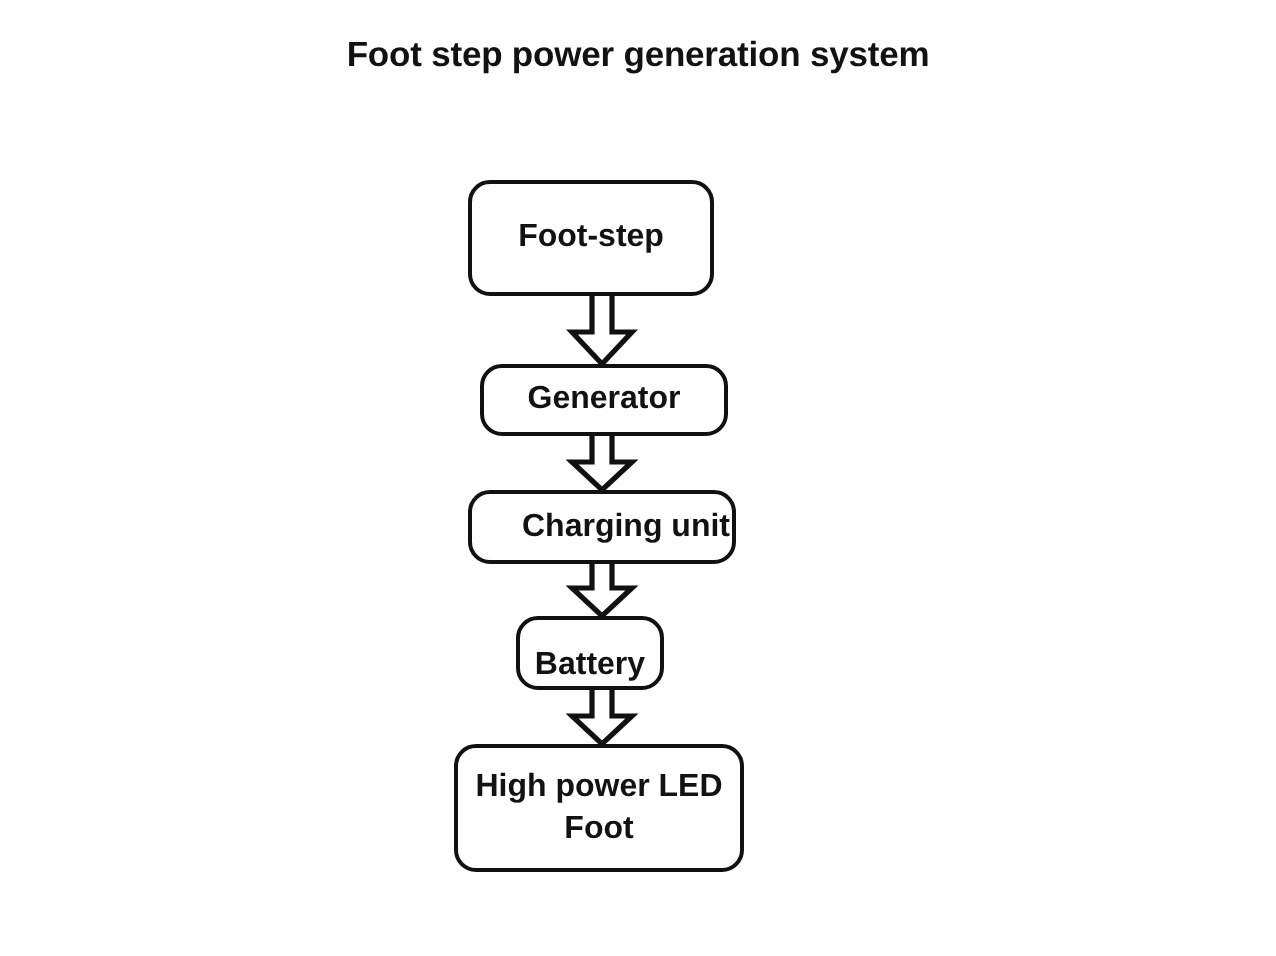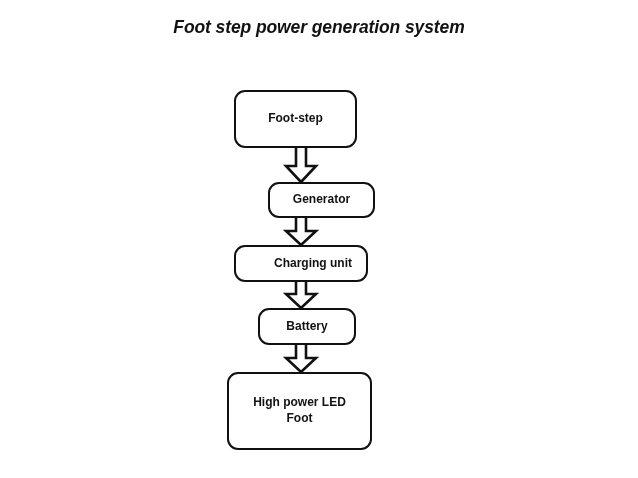--- a/index.html
+++ b/index.html
@@ -22,33 +22,32 @@
   #diagram-title {
     position: absolute;
     left: 0;
     top: 17px;
     width: 638px;
     text-align: center;
     font-size: 17.5px;
     font-weight: bold;
     color: #121212;
     letter-spacing: -0.1px;
-    font-style: italic;
   }
   .flow-box {
     position: absolute;
     box-sizing: border-box;
     background: #ffffff;
     border: 2.6px solid #111111;
     border-radius: 11px;
     display: flex;
     align-items: center;
     justify-content: center;
     text-align: center;
-    font-size: 12px;
+    font-size: 16px;
     font-weight: bold;
     color: #121212;
     line-height: 1.32;
     z-index: 2;
   }
   .flow-arrow {
     position: absolute;
     z-index: 1;
   }
   .flow-arrow svg {
@@ -69,21 +68,21 @@
       <span>Foot-step</span><br>
     </div>
   </div>
 
   <div class="flow-arrow" id="conn-0" style="left: 283px; top: 146px; width: 36px; height: 38px;">
     <svg viewBox="0 0 36 38" preserveAspectRatio="none">
       <path d="M 13,0 L 13,20 L 3,20 L 18,36 L 33,20 L 23,20 L 23,0" fill="#ffffff" stroke="#111111" stroke-width="2.6" stroke-linejoin="miter"></path>
     </svg>
   </div>
 
-  <div class="flow-box" id="node-1" style="left: 240px; top: 182px; width: 107px; height: 36px; margin-left: 28px;">
+  <div class="flow-box" id="node-1" style="left: 240px; top: 182px; width: 124px; height: 36px;">
     <div>
       <span>Generator</span>
     </div>
   </div>
 
   <div class="flow-arrow" id="conn-1" style="left: 283px; top: 216px; width: 36px; height: 31px;">
     <svg viewBox="0 0 36 31" preserveAspectRatio="none">
       <path d="M 13,0 L 13,15 L 3,15 L 18,29 L 33,15 L 23,15 L 23,0" fill="#ffffff" stroke="#111111" stroke-width="2.6" stroke-linejoin="miter"></path>
     </svg>
   </div>
@@ -93,32 +92,32 @@
       <span>Charging unit</span>
     </div>
   </div>
 
   <div class="flow-arrow" id="conn-2" style="left: 283px; top: 280px; width: 36px; height: 30px;">
     <svg viewBox="0 0 36 30" preserveAspectRatio="none">
       <path d="M 13,0 L 13,14 L 3,14 L 18,28 L 33,14 L 23,14 L 23,0" fill="#ffffff" stroke="#111111" stroke-width="2.6" stroke-linejoin="miter"></path>
     </svg>
   </div>
 
-  <div class="flow-box" id="node-3" style="left: 258px; top: 308px; width: 98px; height: 37px;">
+  <div class="flow-box" id="node-3" style="left: 258px; top: 308px; width: 74px; height: 37px; align-items: flex-end;">
     <div>
       <span>Battery</span>
     </div>
   </div>
 
   <div class="flow-arrow" id="conn-3" style="left: 283px; top: 343px; width: 36px; height: 31px;">
     <svg viewBox="0 0 36 31" preserveAspectRatio="none">
       <path d="M 13,0 L 13,15 L 3,15 L 18,29 L 33,15 L 23,15 L 23,0" fill="#ffffff" stroke="#111111" stroke-width="2.6" stroke-linejoin="miter"></path>
     </svg>
   </div>
 
-  <div class="flow-box" id="node-4" style="left: 227px; top: 372px; width: 145px; height: 78px;">
+  <div class="flow-box" id="node-4" style="left: 227px; top: 372px; width: 145px; height: 64px;">
     <div>
       <span>High power LED</span><br>
       <span>Foot</span>
     </div>
   </div>
 
 </div>
 
 </body></html>

